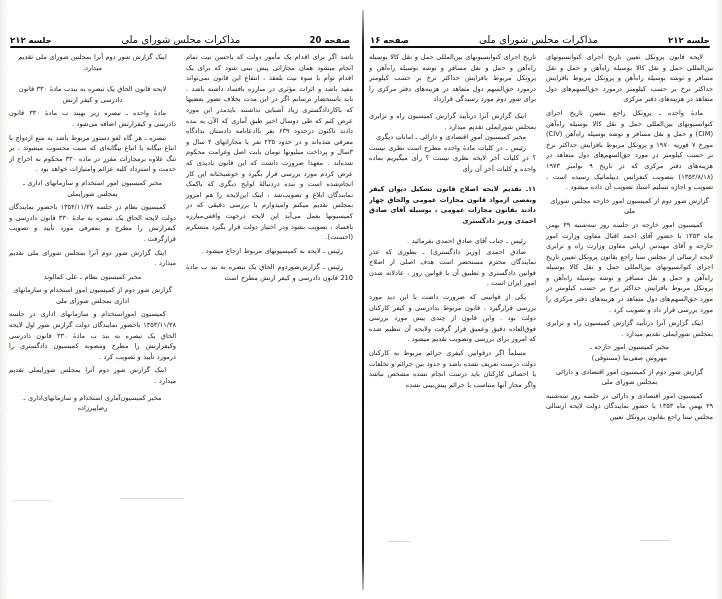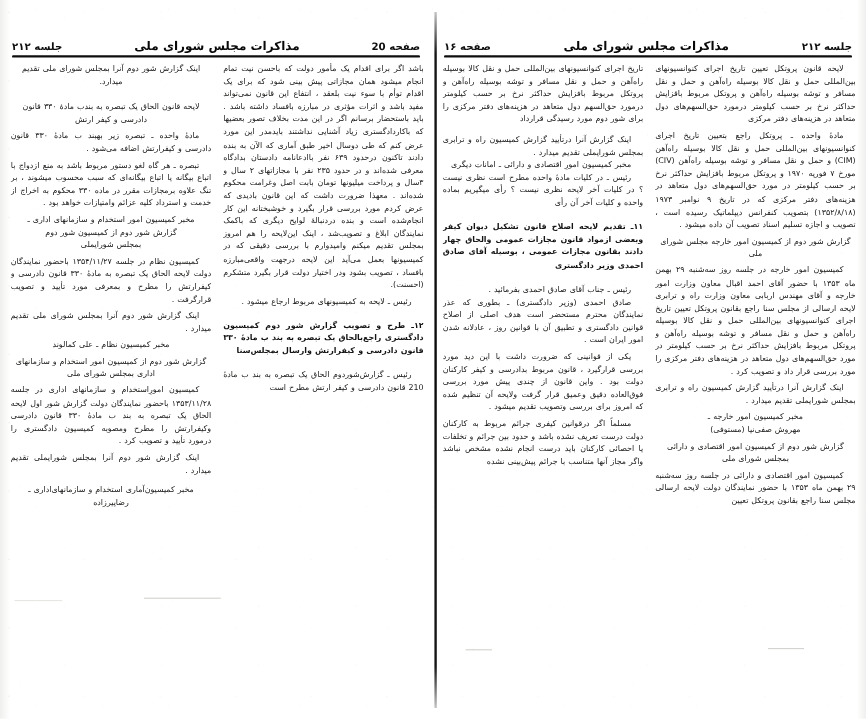--- a/index.html
+++ b/index.html
@@ -46,21 +46,21 @@
   .runhead .rh-row{
     display:flex;align-items:flex-end;justify-content:space-between;
     height:14px;
   }
   .rh-side{
     font-size:8.5px;font-weight:bold;color:#121212;letter-spacing:.2px;
     white-space:nowrap;
     text-align:center;
   }
   .rh-center{
-    font-size:10px;font-weight:bold;color:#0d0d0d;letter-spacing:.3px;
+    font-size:10px;font-weight:normal;color:#0d0d0d;letter-spacing:.3px;
     white-space:nowrap;
   }
   .rh-rule{
     margin-top:1px;height:1.6px;background:#111;border-radius:1px;
   }
   #page-right .runhead{left:10px;right:12px;}
   #page-left  .runhead{left:10px;right:12px;}
 
   
   .cols{
@@ -169,38 +169,36 @@
     </div>
 
     <div class="cols">
 
       <div class="col">
         <div class="col-inner">
           <p class="t noind">باشد اگر برای اقدام یک مأمور دولت که باحسن نیت تمام انجام میشود همان مجازاتی پیش بینی شود که برای یک اقدام توأم با سوء نیت بلعقد ، انتفاع این قانون نمی‌تواند مفید باشد و اثرات مؤثری در مبارزه بافساد داشته باشد . باید باستحضار برسانم اگر در این مدت بخلاف تصور بعضیها که باکاردادگستری زیاد آشنایی نداشتند بایدمدر این مورد عرض کنم که طی دوسال اخیر طبق آماری که الآن به بنده دادند تاکنون درحدود ۶۳۹ نفر باادعانامه دادستان بدادگاه معرفی شده‌اند و در حدود ۲۳۵ نفر با مجازاتهای ۲ سال و ۳سال و پرداخت میلیونها تومان بابت اصل وغرامت محکوم شده‌اند . معهذا ضرورت داشت که این قانون بادیدی که عرض کردم مورد بررسی قرار بگیرد و خوشبختانه این کار انجام‌شده است و بنده دردنبالهٔ لوایح دیگری که باکمک نمایندگان ابلاغ و تصویب‌شد ، اینک این‌لایحه را هم امروز بمجلس تقدیم میکنم وامیدوارم با بررسی دقیقی که در کمیسیونها بعمل می‌آید این لایحه درجهت واقعی‌مبارزه بافساد ، تصویب بشود ودر اختیار دولت قرار بگیرد متشکرم (احسنت).</p>
           <div class="sp-s"></div>
           <p class="t">رئیس ـ لایحه به کمیسیونهای مربوط ارجاع میشود .</p>
           <div class="sp-s"></div>
-          <p class="bold">۱۲ـ طرح و تصویب گزارش شور دوم کمیسیون دادگستری راجع‌بالحاق یک تبصره به بند ب مادهٔ ۳۳۰ قانون دادرسی و کیفرارتش وارسال بمجلس‌سنا</p>
           <div class="sp-s"></div>
           <p class="t">رئیس ـ گزارش‌شوردوم الحاق یک تبصره به بند ب مادهٔ 210 قانون دادرسی و کیفر ارتش مطرح است</p>
         </div>
       </div>
 
       <div class="col">
         <div class="col-inner">
           <p class="ctr">اینک گزارش شور دوم آنرا بمجلس شورای ملی تقدیم میدارد.</p>
           <div class="sp-l"></div>
           <p class="ctr">لایحه قانون الحاق یک تبصره به بندب مادهٔ ۳۳۰ قانون دادرسی و کیفر ارتش</p>
           <div class="sp-s"></div>
           <p class="t">مادهٔ واحده ـ تبصره زیر بهبند ب مادهٔ ۳۳۰ قانون دادرسی و کیفرارتش اضافه می‌شود .</p>
           <div class="sp-s"></div>
           <p class="t">تبصره ـ هر گاه لغو دستور مربوط باشد به منع ازدواج با اتباع بیگانه یا اتباع بیگانه‌ای که سبب محسوب میشوند ، بر تنگ علاوه برمجازات مقرر در ماده ۳۳۰ محکوم به اخراج از خدمت و استرداد کلیه عزائم وامتیازات خواهد بود .</p>
           <div class="sp-s"></div>
           <p class="ctr">مخبر کمیسیون امور استخدام و سازمانهای اداری ـ</p>
-          <p class="ctr">گزارش شور دوم از کمیسیون شور دوم</p>
           <p class="ctr">بمجلس شورایملی</p>
           <div class="sp-s"></div>
           <p class="t">کمیسیون نظام در جلسه ۱۳۵۴/۱۱/۲۷ باحضور نمایندگان دولت لایحه الحاق یک تبصره به مادهٔ ۳۳۰ قانون دادرسی و کیفرارتش را مطرح و بمعرفی مورد تأیید و تصویب قرارگرفت .</p>
           <div class="sp-s"></div>
           <p class="t">اینک گزارش شور دوم آنرا بمجلس شورای ملی تقدیم میدارد .</p>
           <div class="sp-s"></div>
           <p class="ctr">مخبر کمیسیون نظام ـ علی کمالوند</p>
           <div class="sp-s"></div>
           <p class="ctr">گزارش شور دوم از کمیسیون امور استخدام و سازمانهای اداری بمجلس شورای ملی</p>
           <div class="sp-s"></div>

